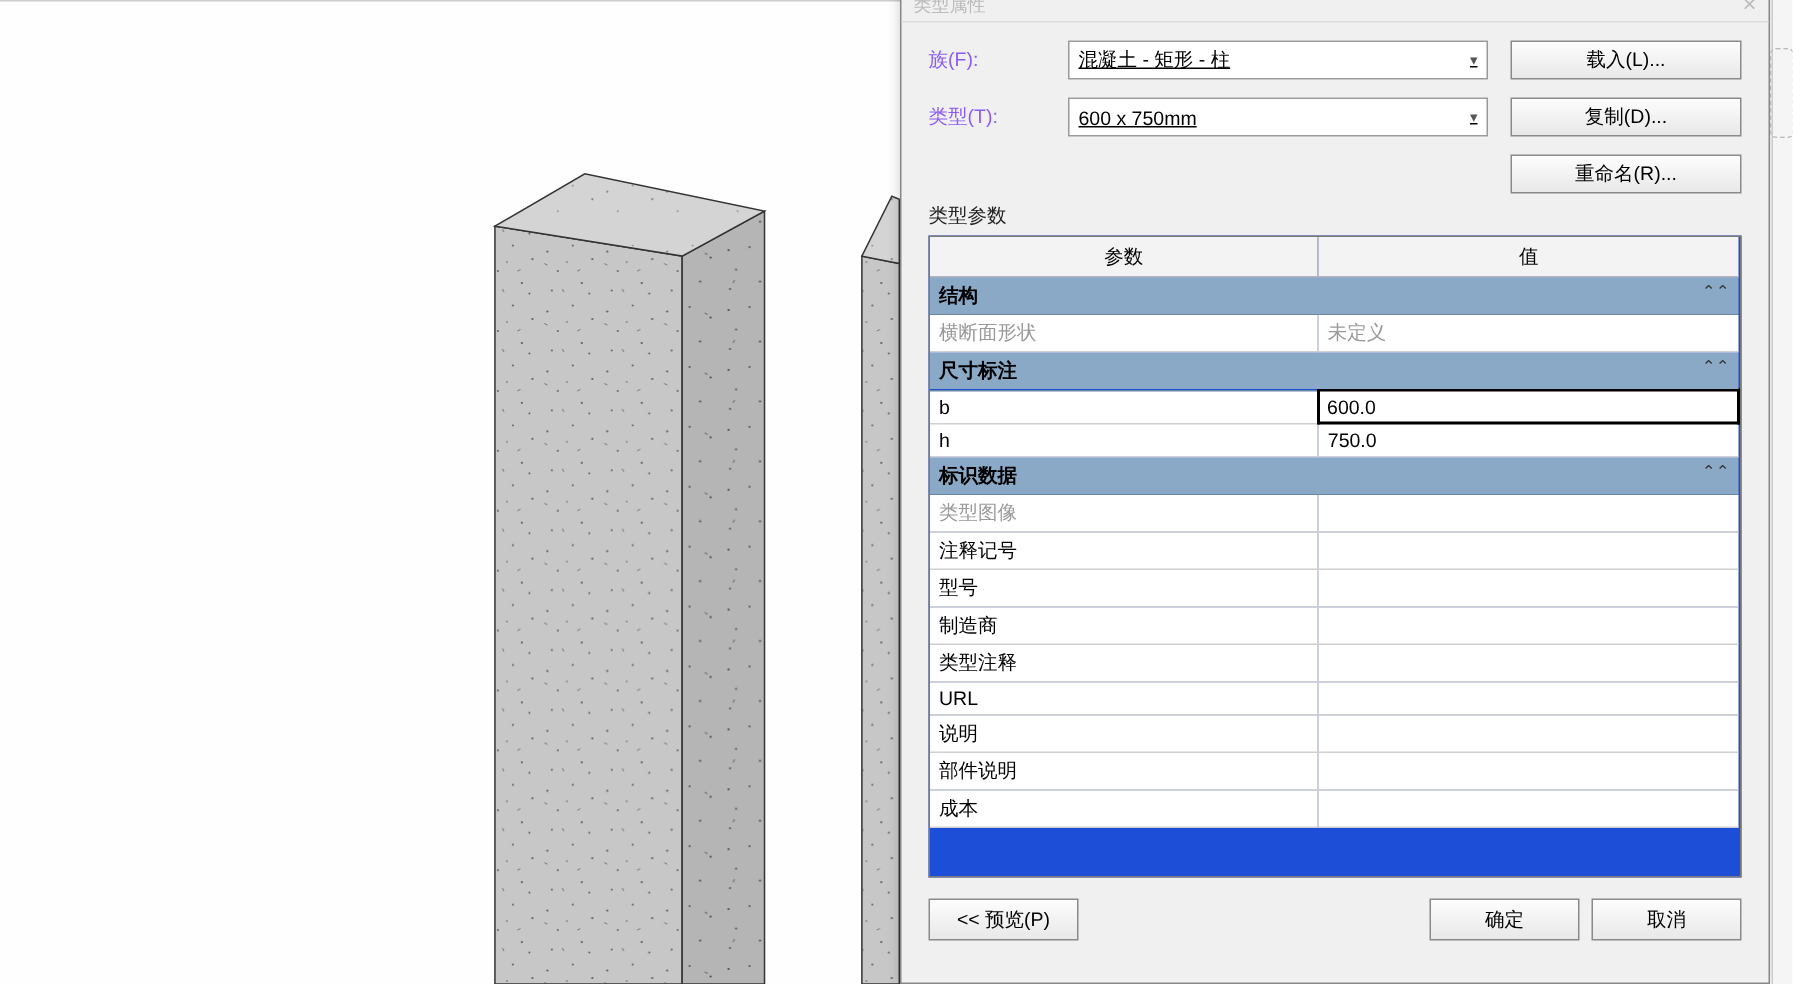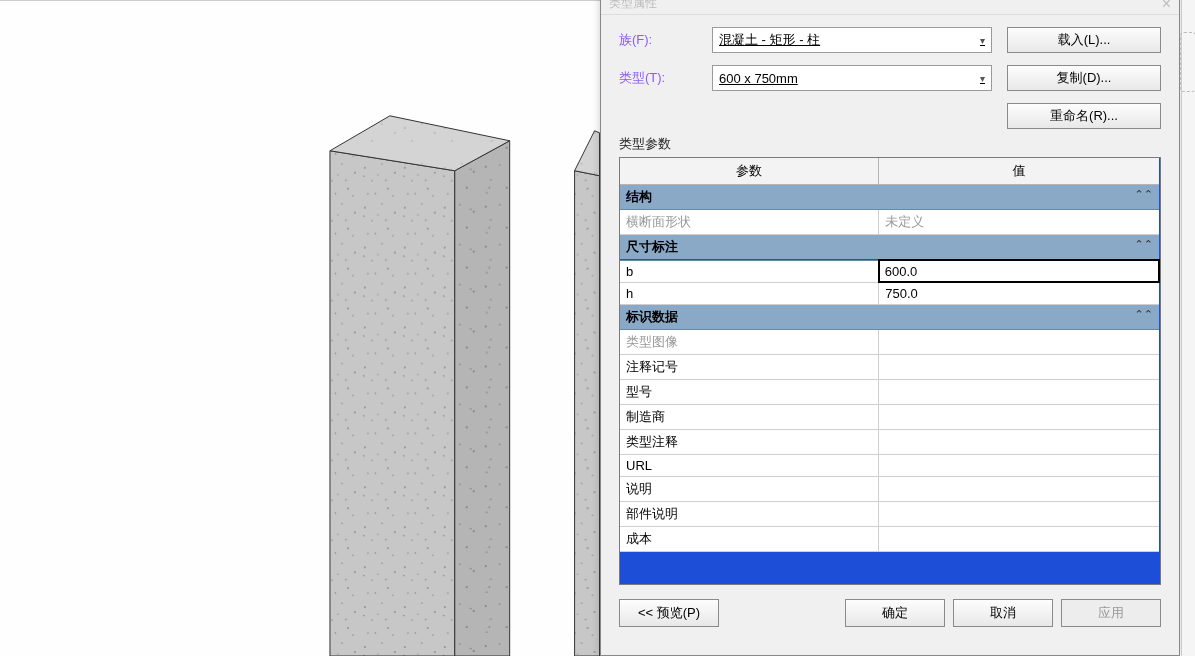--- a/index.html
+++ b/index.html
@@ -348,19 +348,18 @@
           </tbody>
       </table>
     </div>
   </div>
 
   <div class="bottom-bar">
     <button class="btn-sm">&lt;&lt; 预览(P)</button>
     <div class="spacer"></div>
     <button class="btn-sm">确定</button>
     <button class="btn-sm">取消</button>
-    <button class="btn-sm disabled">应用</button>
   </div>
 </div>
 
 <div class="rs-edge">
   <div class="tab"></div>
 </div>
 
 </body></html>

